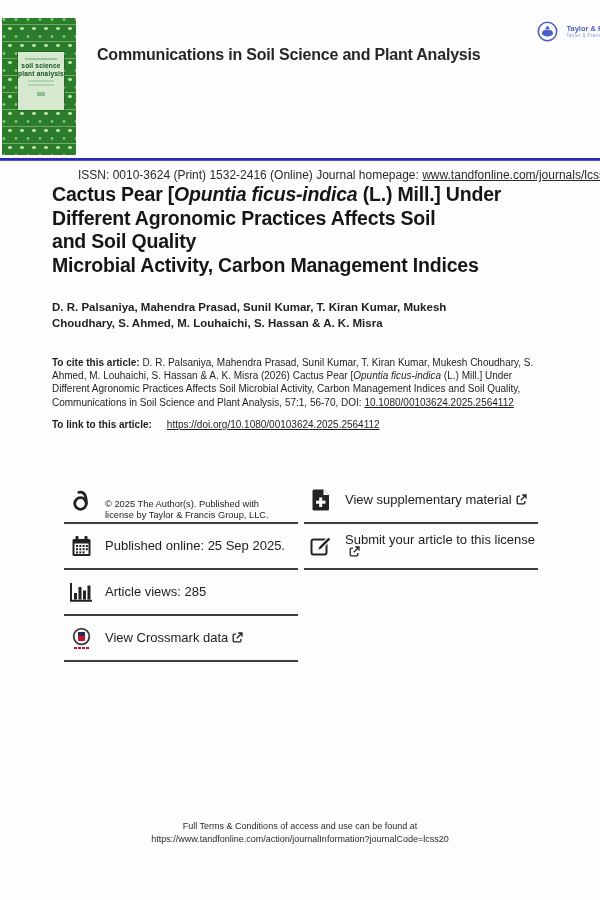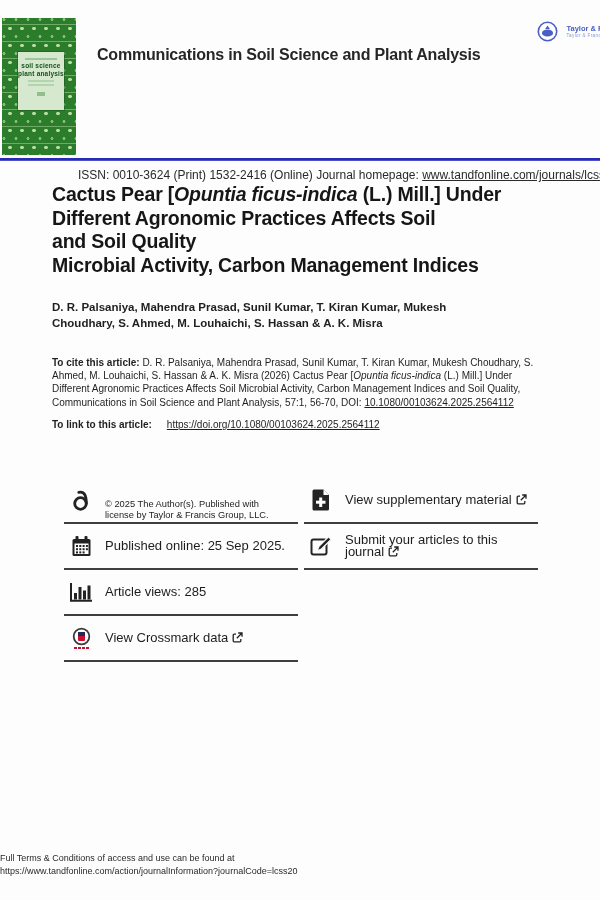--- a/index.html
+++ b/index.html
@@ -75,21 +75,21 @@
           border-bottom:2px solid #3e3e3e; padding-left:4px; cursor:pointer; }
   .item .ic { flex:0 0 26px; display:flex; justify-content:center; align-items:center; }
   .item .label { font-size:13px; line-height:12px; color:#1d1d1d; }
   .item .label.small { font-size:9.3px; line-height:11.5px; width:184px;margin-top:20px; }
   .ext { margin-left:4px; vertical-align:-1px; }
   .crossmark-wrap { display:flex; flex-direction:column; align-items:center; }
   .cm-dashes { margin-top:1px; display:flex; gap:1px; }
   .cm-dashes span { width:3px; height:1.5px; background:#c8102e; display:block; }
 
   
-  .footer { position:absolute; left:0; top:852px; width:600px; 
+  .footer { position:absolute; left:0; top:820px; width:600px; text-align:center;
             font-size:9px; line-height:12.5px; color:#2a2a2a; }
 </style>
 </head>
 <body>
 
 <div class="page">
 
   <div class="cover">
     <div class="cover-panel">
       <div class="cv-bar"></div>
@@ -232,21 +232,21 @@
             </svg></span>
       </div>
 
       <div class="item">
         <span class="ic">
           <svg width="24" height="24" viewBox="0 0 24 24">
             <rect x="2.5" y="5.5" width="15" height="15" rx="2" fill="none" stroke="#242424" stroke-width="2"></rect>
             <path d="M19.5 2.8 l2.6 2.6 -9.6 9.6 -4.4 1.8 1.8 -4.4 z" fill="#242424" stroke="#fdfdfd" stroke-width="1.2"></path>
           </svg>
         </span>
-        <span class="label"><span>Submit your articles to this journal</span><svg class="ext" width="11" height="11" viewBox="0 0 11 11">
+        <span class="label"><span>Submit your article to this license</span><svg class="ext" width="11" height="11" viewBox="0 0 11 11">
               <path d="M4 2.2 H2.2 a1 1 0 0 0 -1 1 V8.8 a1 1 0 0 0 1 1 H7.8 a1 1 0 0 0 1 -1 V7" fill="none" stroke="#222" stroke-width="1.3"></path>
               <path d="M4.8 6.2 L10 1 M6.2 1 H10 V4.8" stroke="#222" stroke-width="1.3" fill="none"></path>
             </svg></span>
       </div>
 
 
     </div>
   </div>
 
   <div class="footer">

